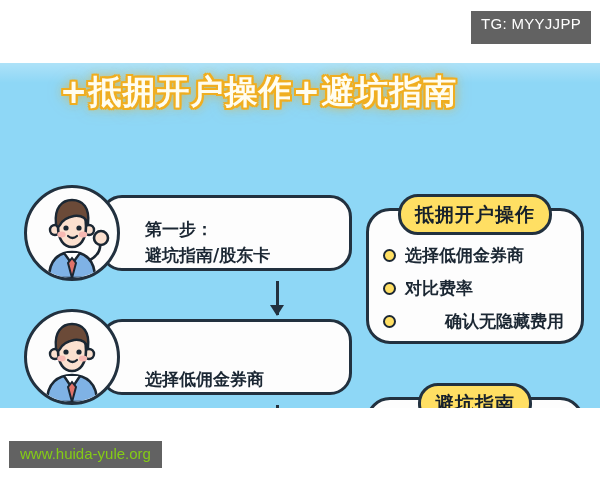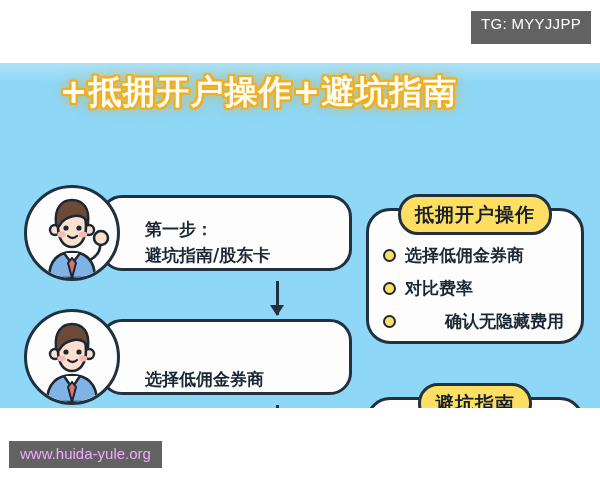--- a/index.html
+++ b/index.html
@@ -223,21 +223,21 @@
     position: absolute;
     left: 0; top: 408px;
     width: 600px; height: 72px;
     background: #ffffff;
   }
   .watermark {
     position: absolute;
     left: 9px;
     top: 441px;
     background: rgba(85,85,85,0.92);
-    color: #f0abfc;
+    color: #84cc16;
     font-size: 15px;
     padding: 4px 11px 5px 11px;
     line-height: 1.2;
     white-space: nowrap;
   }
 </style>
 </head>
 <body>
 
 <div class="top-strip"></div>

